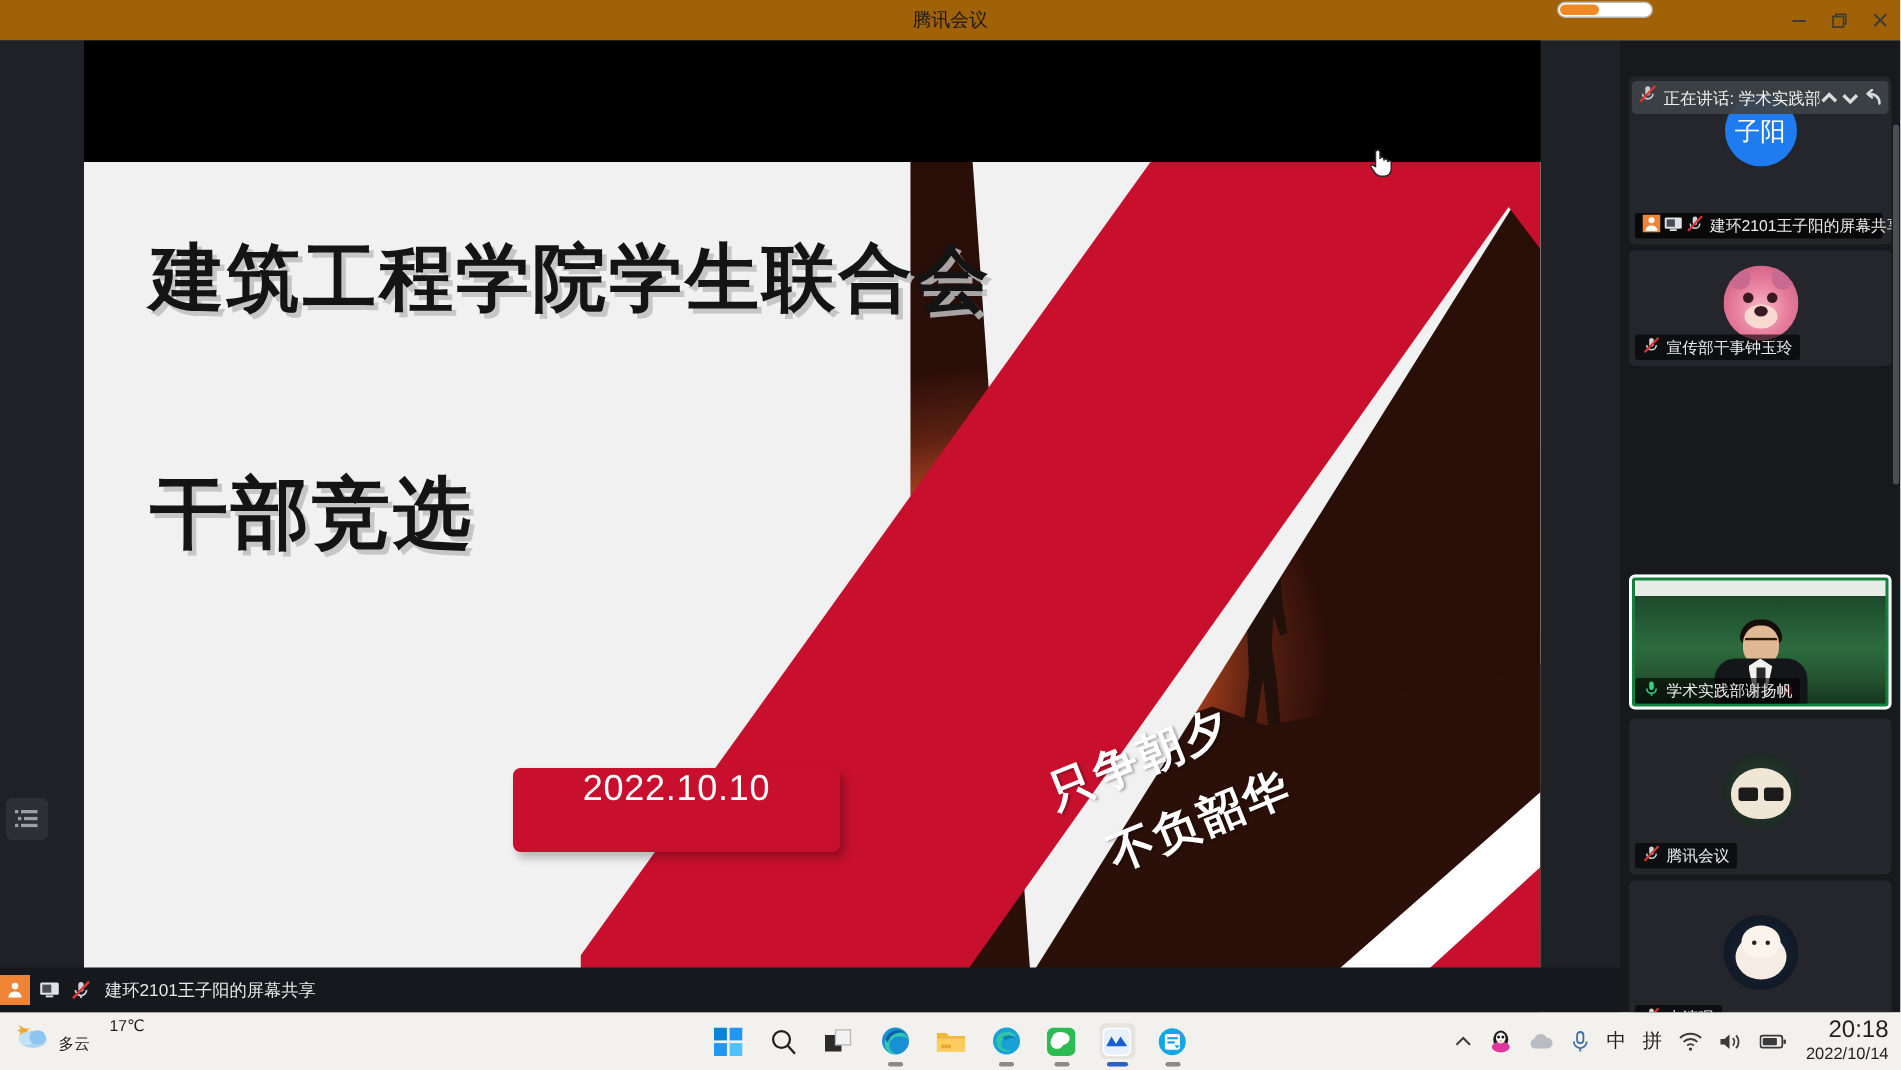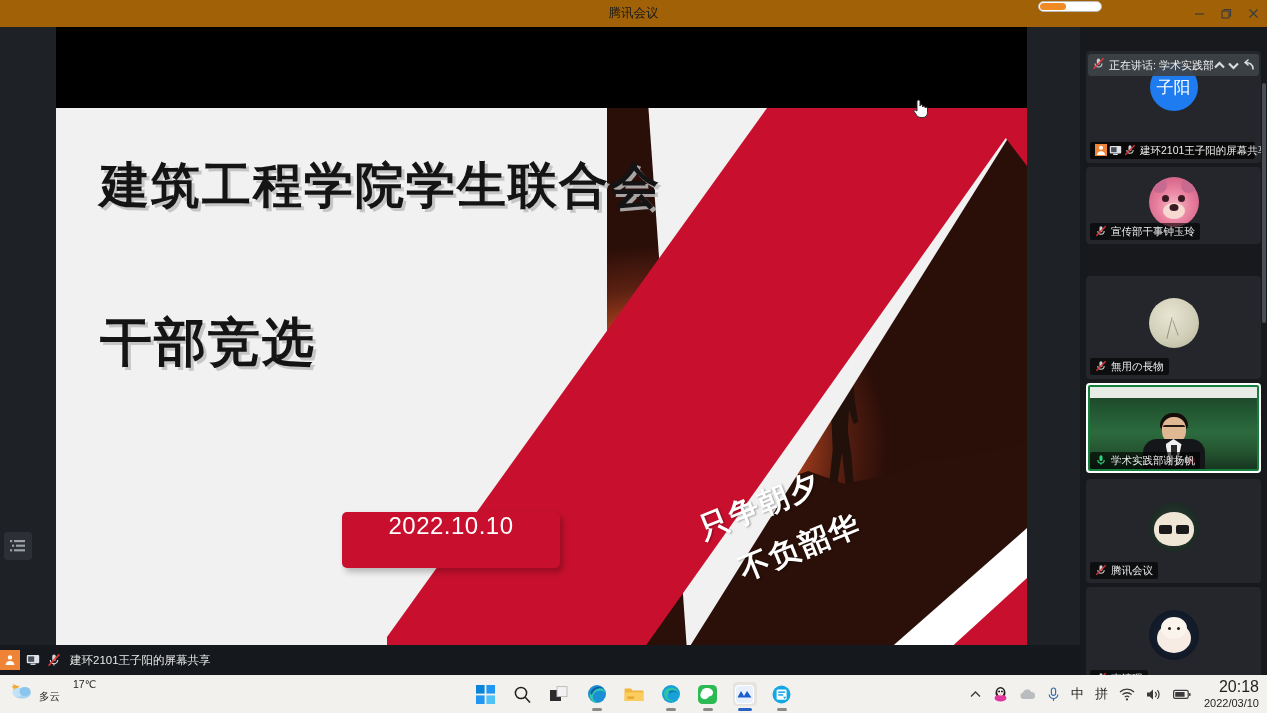--- a/index.html
+++ b/index.html
@@ -377,38 +377,20 @@
             <svg width="12" height="12" viewBox="0 0 14 14">
               <rect x="5.2" y="1.6" width="3.6" height="6.6" rx="1.8" fill="#cfd3d8"></rect>
               <path d="M3.3 7 a3.7 3.7 0 0 0 7.4 0" fill="none" stroke="#cfd3d8" stroke-width="1.2"></path>
               <line x1="1.6" y1="12.6" x2="12.4" y2="1.4" stroke="#e03434" stroke-width="1.6"></line>
             </svg>
           </span>
           <span class="nm">宣传部干事钟玉玲</span>
         </div>
       </div>
 
-      <div class="tile" style="top:249px;height:103px;">
-        <div class="avatar">
-          <div class="av-moon">
-            <div class="ln"></div>
-              <div class="ln2"></div>
-          </div>
-        </div>
-        <div class="namebar">
-          <span>
-            <svg width="12" height="12" viewBox="0 0 14 14">
-              <rect x="5.2" y="1.6" width="3.6" height="6.6" rx="1.8" fill="#cfd3d8"></rect>
-              <path d="M3.3 7 a3.7 3.7 0 0 0 7.4 0" fill="none" stroke="#cfd3d8" stroke-width="1.2"></path>
-              <line x1="1.6" y1="12.6" x2="12.4" y2="1.4" stroke="#e03434" stroke-width="1.6"></line>
-            </svg>
-          </span>
-          <span class="nm">無用の長物</span>
-        </div>
-      </div>
 
       <div class="tile active" style="top:356px;height:90px;">
         <div class="videofeed">
           <div class="hair"></div>
           <div class="head"></div>
           <div class="glasses"></div>
           <div class="body"></div>
           <div class="shirt"></div>
           <div class="tie"></div>
           <div class="badge"></div>
@@ -601,16 +583,16 @@
     </div>
     <div class="ti">
       <svg width="18" height="11" viewBox="0 0 18 11">
         <rect x="0.6" y="1.4" width="14.6" height="8" rx="1.6" fill="none" stroke="#3a3a3a" stroke-width="1.2"></rect>
         <rect x="2.2" y="3" width="9.4" height="4.8" rx="0.6" fill="#3a3a3a"></rect>
         <rect x="16" y="4" width="1.6" height="3" rx="0.7" fill="#3a3a3a"></rect>
       </svg>
     </div>
     <div class="clock">
       <div class="c1">20:18</div>
-      <div class="c2">2022/03/10</div>
+      <div class="c2">2022/10/14</div>
     </div>
   </div>
 </div>
 
 </body></html>

